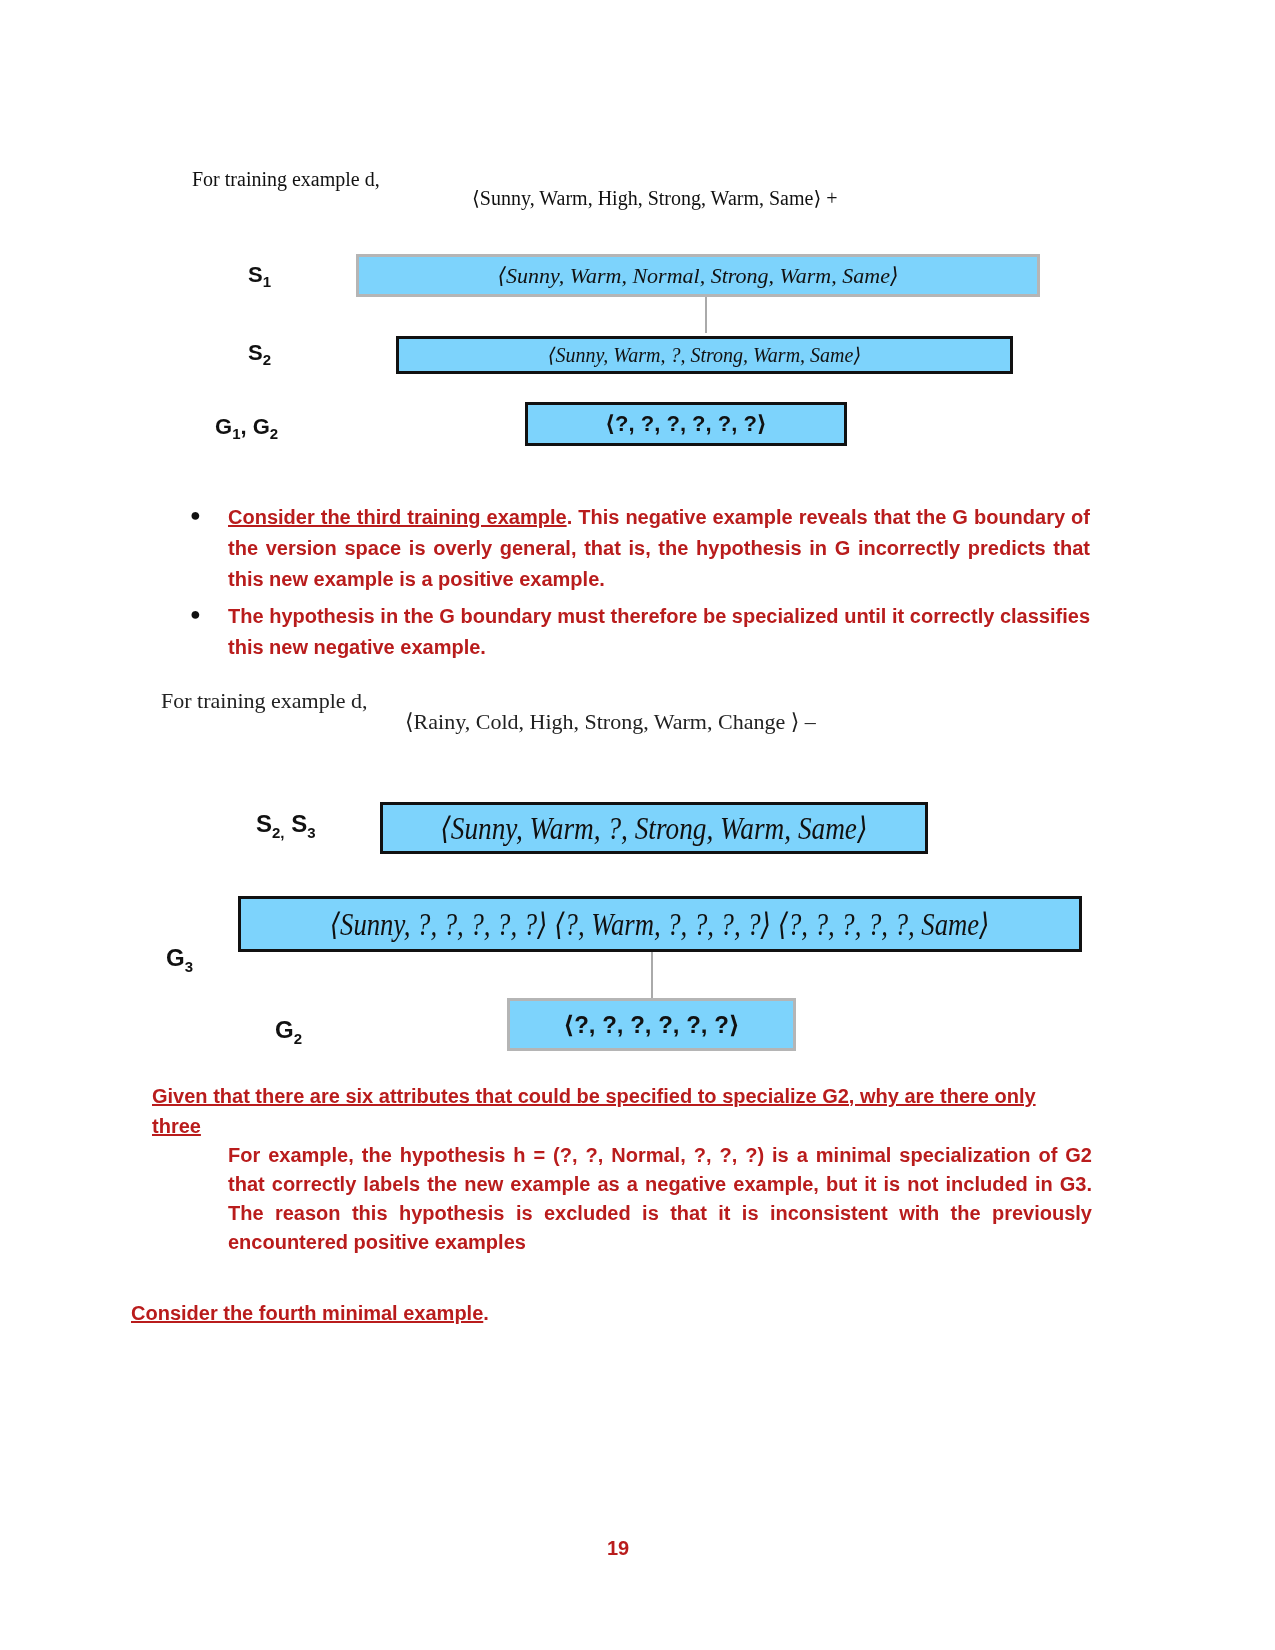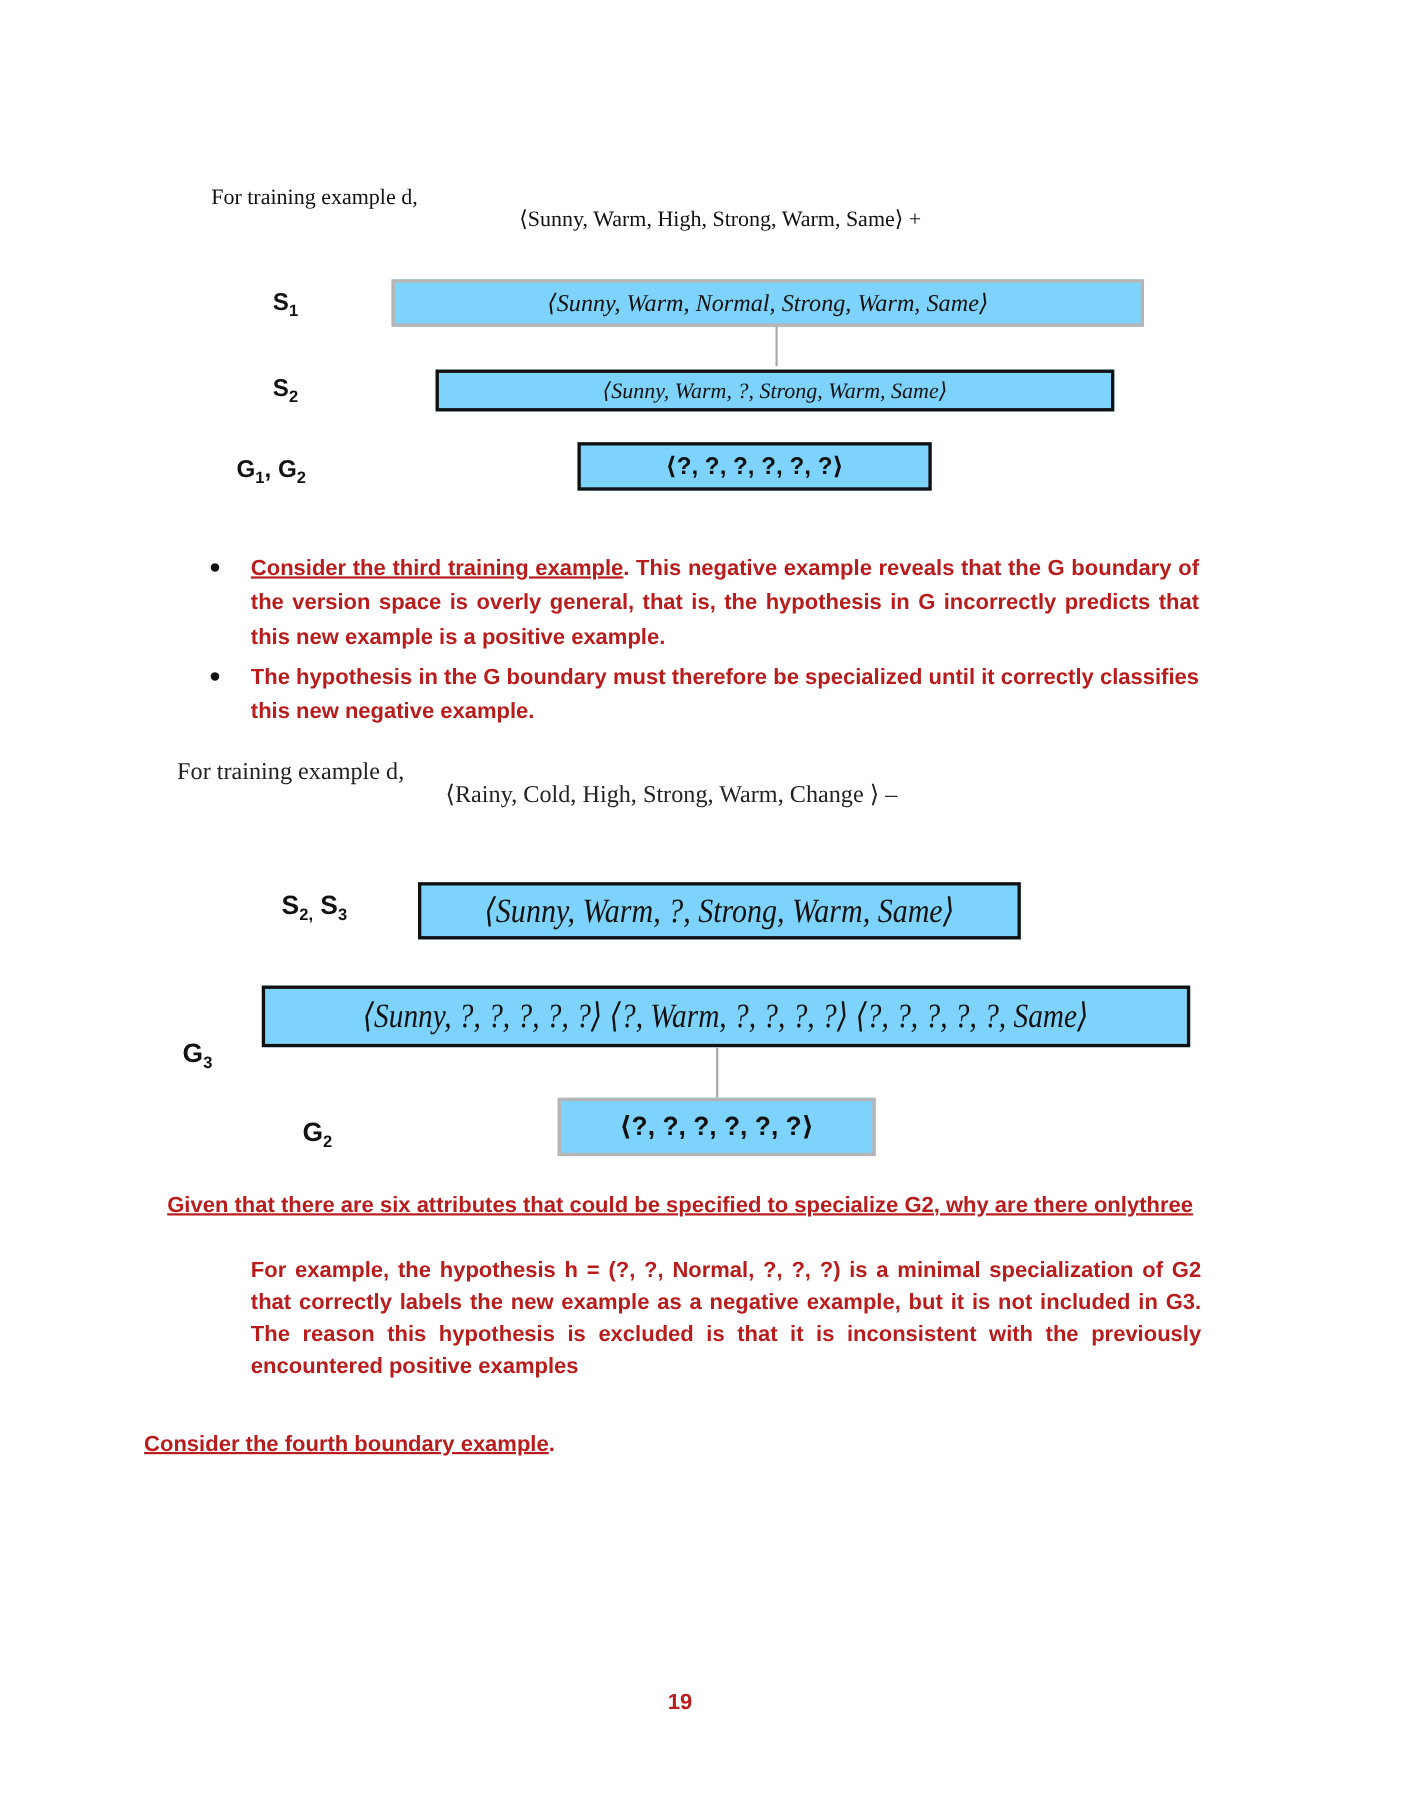--- a/index.html
+++ b/index.html
@@ -65,22 +65,22 @@
   <span class="hyp" style="font-size:31px; transform:scaleX(0.86); display:inline-block;">⟨Sunny, ?, ?, ?, ?, ?⟩ ⟨?, Warm, ?, ?, ?, ?⟩ ⟨?, ?, ?, ?, ?, Same⟩</span>
 </div>
 <div class="arrow" style="left:651px; top:952px; height:46px;"></div>
 
 <div class="abs label" style="left:275px; top:1016px; font-size:24px;"><span>G</span><sub>2</sub></div>
 <div class="box gray" style="left:507px; top:998px; width:289px; height:53px;">
   <span class="qbox" style="font-size:24px;">⟨?, ?, ?, ?, ?, ?⟩</span>
 </div>
 
 <div class="abs body-text" style="left:152px; top:1081px; width:940px; line-height:30px;">
-  <div style="display:flex; justify-content:flex-start;">
+  <div style="display:flex; justify-content:space-between;flex-direction:column;">
       <span class="u">Given that there are six attributes that could be specified to specialize G2, why are there only</span>
       <span class="u">three</span>
     </div>
 </div>
 <div class="abs body-text justify" style="left:228px; top:1141px; width:864px; line-height:29px;">For example, the hypothesis h = (?, ?, Normal, ?, ?, ?) is a minimal specialization of G2 that correctly labels the new example as a negative example, but it is not included in G3. The reason this hypothesis is excluded is that it is inconsistent with the previously encountered positive examples</div>
 
-<div class="abs body-text" style="left:131px; top:1298px;"><span class="u">Consider the fourth boundary example</span><span>.</span></div>
+<div class="abs body-text" style="left:131px; top:1298px;"><span class="u">Consider the fourth minimal example</span><span>.</span></div>
 
 <div class="abs body-text" style="left:607px; top:1521px;margin-top:12px;">19</div>
 
 </body></html>

